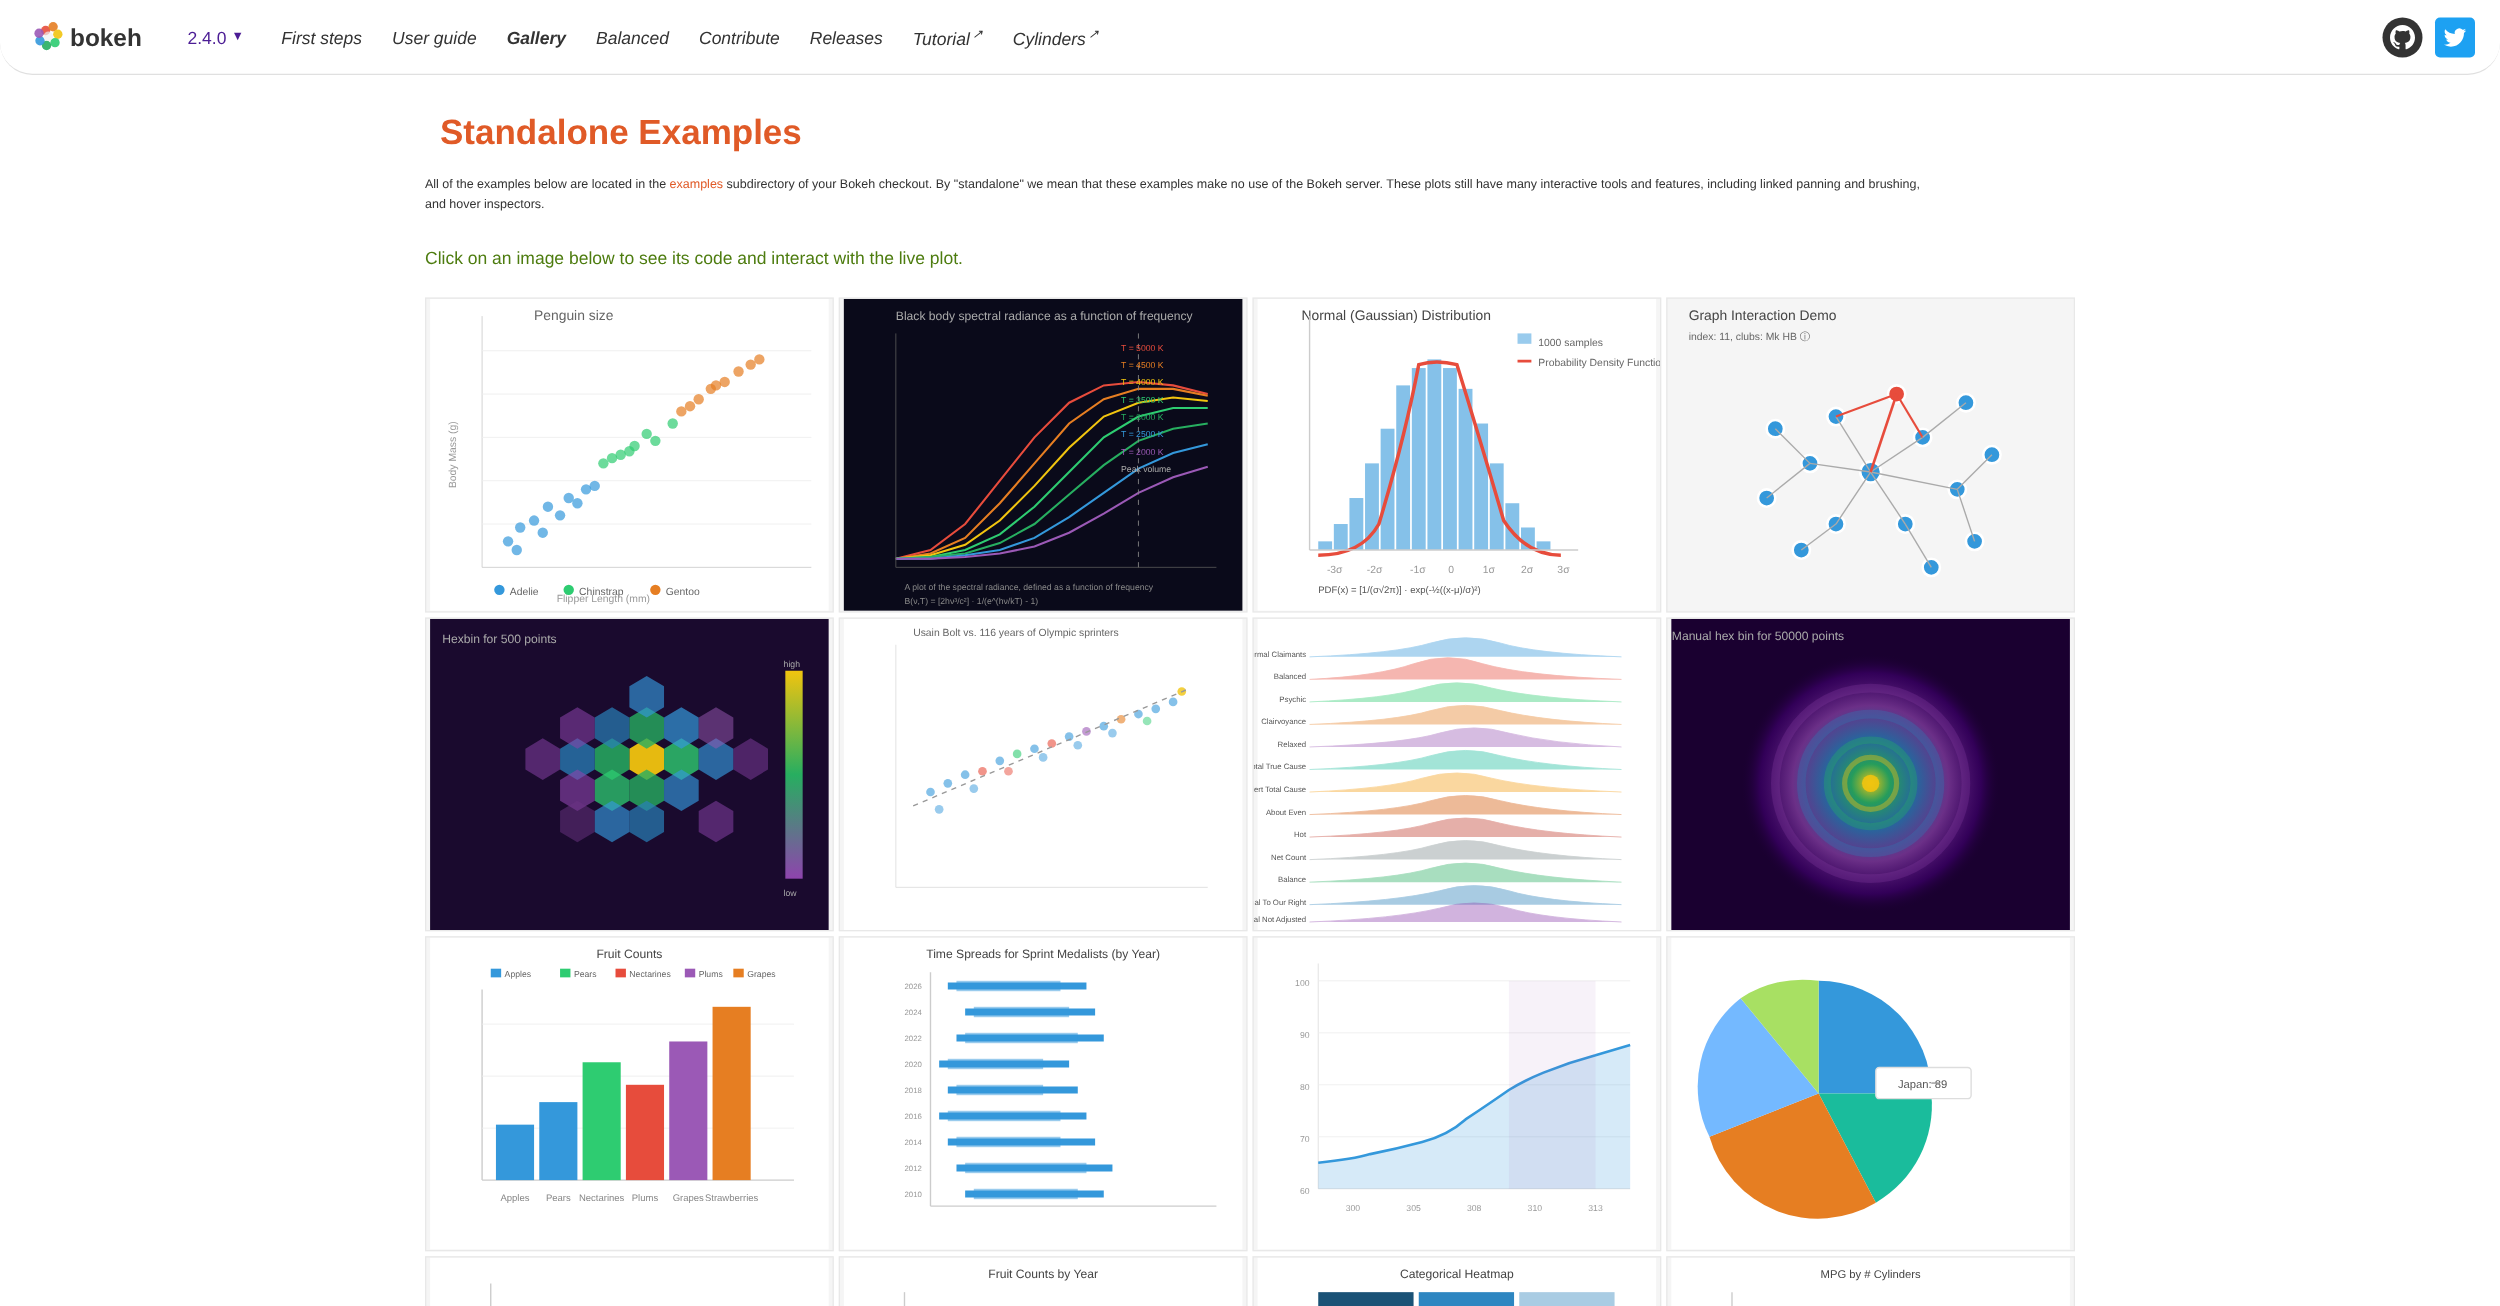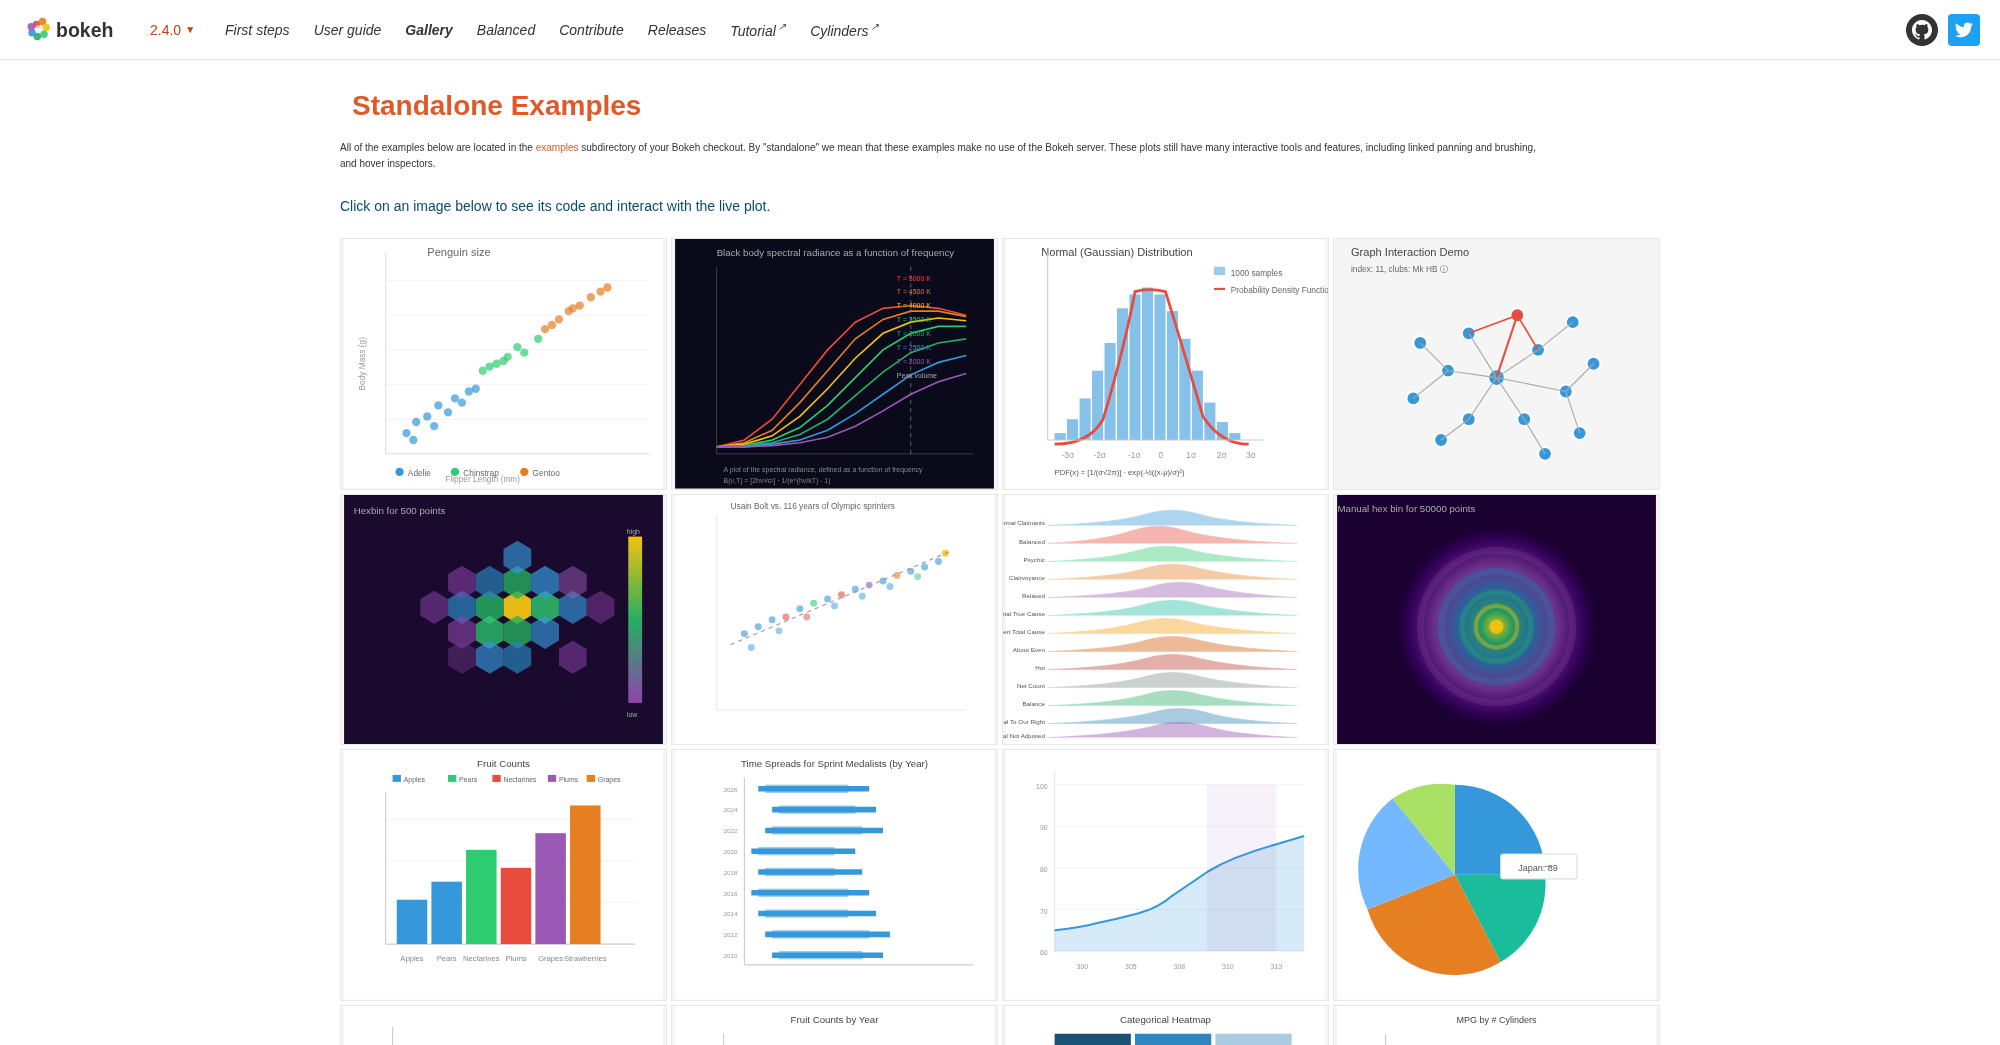--- a/index.html
+++ b/index.html
@@ -9,33 +9,34 @@
     .navbar {
       display: flex;
       align-items: center;
       padding: 16px 20px;
       height: 60px;
       border-bottom: 1px solid #e0e0e0;
       background: #fff;
       position: sticky;
       top: 0;
       z-index: 100;
+      border-radius: 26px;
     }
     .navbar-logo {
       display: flex;
       align-items: center;
       margin-right: 10px;
     }
     .logo-svg { width: 120px; height: 40px; }
     .navbar-version {
       display: flex;
       align-items: center;
       margin-right: 20px;
       font-size: 14px;
-      color: #c2410c;
+      color: #4c1d95;
       cursor: pointer;
     }
     .navbar-version .chevron { font-size: 10px; margin-left: 4px; }
     .nav-links {
       display: flex;
       align-items: center;
       gap: 4px;
       flex: 1;
     }
     .nav-link {
@@ -84,21 +85,21 @@
     .intro-text {
       font-size: 10px;
       line-height: 1.6;
       color: #333;
       margin-bottom: 10px;
       max-width: 1200px;
     }
     .intro-text a { color: #e05a27; text-decoration: none; }
     .click-instruction {
       font-size: 14px;
-      color: #0c4a6e;
+      color: #4d7c0f;
       margin-bottom: 24px;
     }
 
     
     .gallery-grid {
       display: grid;
       grid-template-columns: repeat(4, 1fr);
       gap: 4px;
     }
     .gallery-item {

